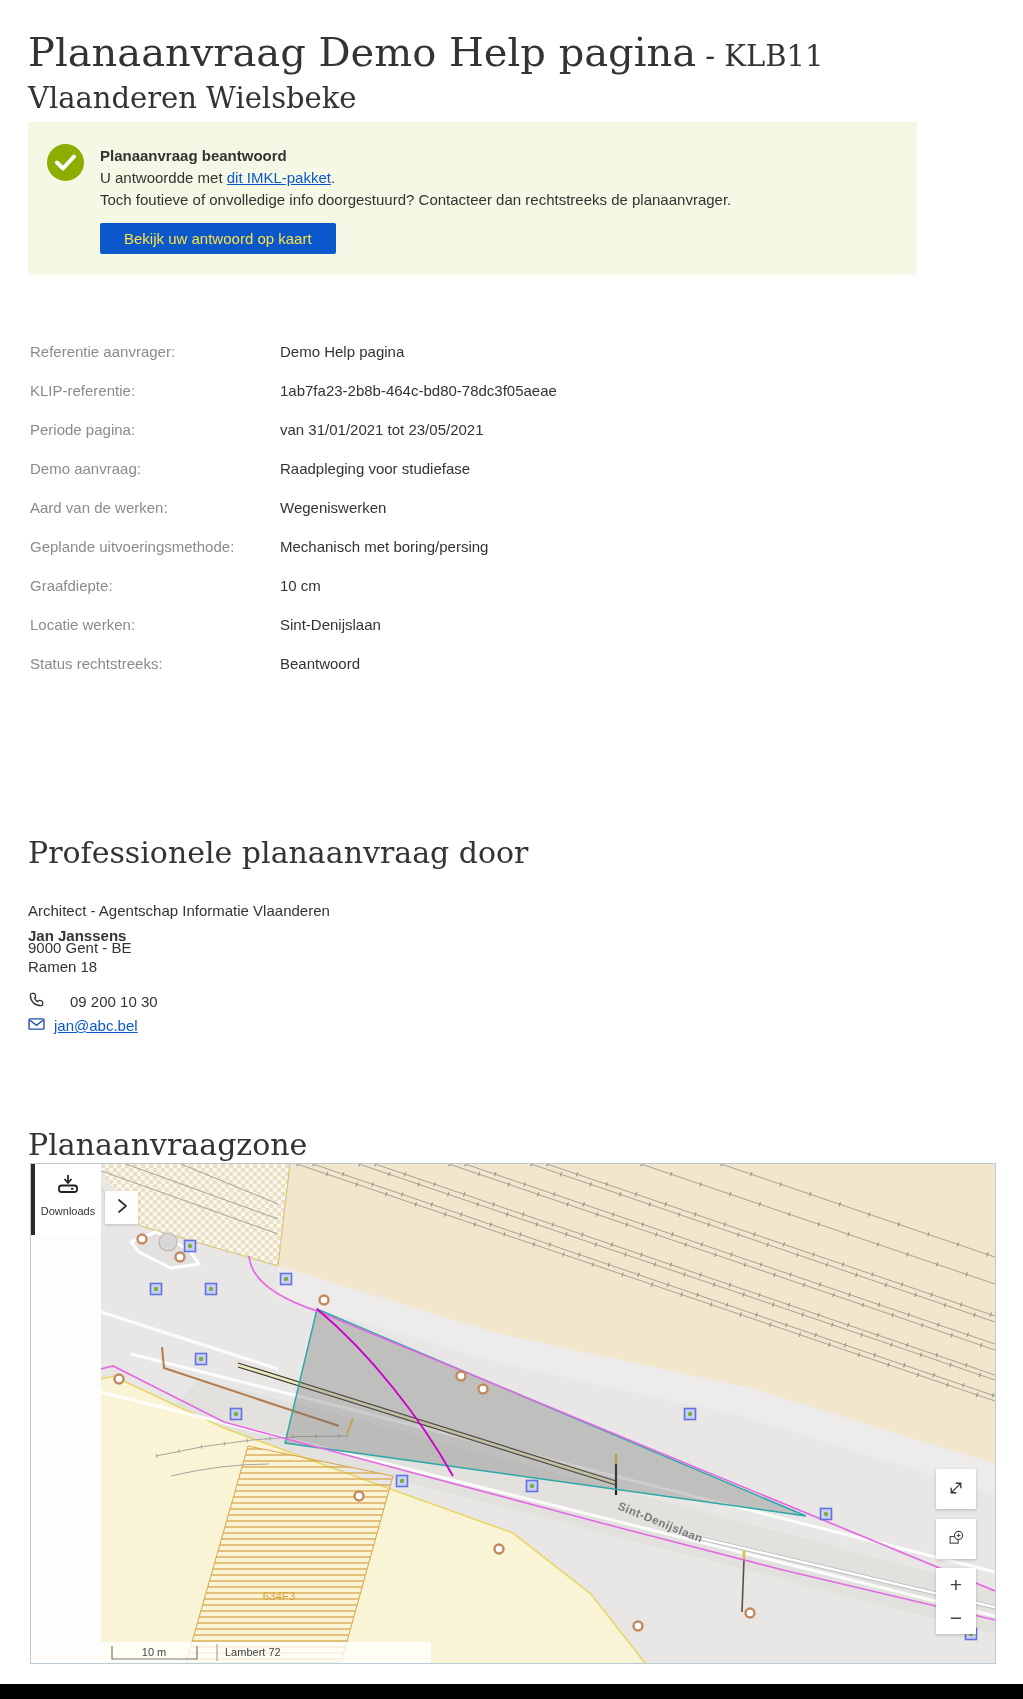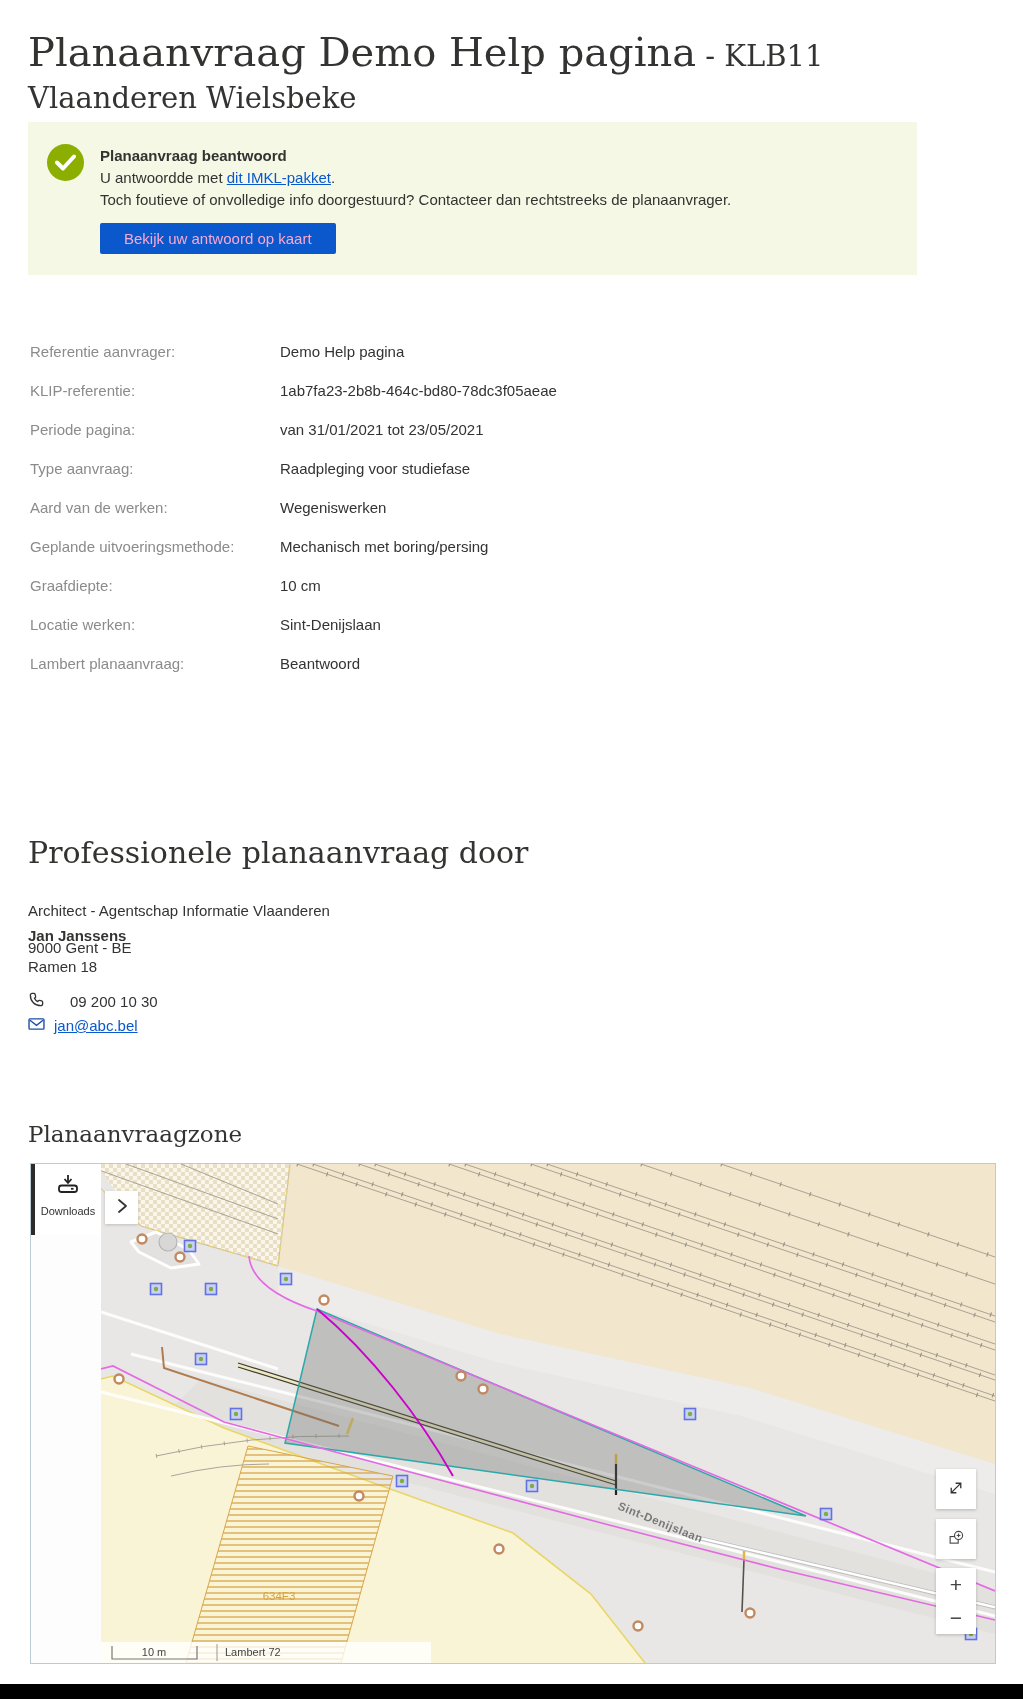--- a/index.html
+++ b/index.html
@@ -13,38 +13,38 @@
   .h1 .small{font-size:29px;}
 
   
   .banner{position:absolute;left:28px;top:122px;width:889px;height:153px;background:var(--banner-bg);box-sizing:border-box;}
   .banner .check{position:absolute;left:19px;top:22px;width:37px;height:37px;border-radius:50%;background:var(--green);}
   .banner .check svg{position:absolute;left:8px;top:10px;}
   .banner .b-title{position:absolute;left:72px;top:25px;font-weight:bold;}
   .banner .b-line1{position:absolute;left:72px;top:47px;}
   .banner .b-line2{position:absolute;left:72px;top:69px;}
   a.link{color:var(--blue);text-decoration:underline;cursor:pointer;}
-  .btn{position:absolute;left:72px;top:101px;height:31px;background:var(--blue);color:#f9a8d4;
+  .btn{position:absolute;left:72px;top:101px;height:31px;background:var(--blue);color:#fde047;
        border:none;font-family:"Liberation Sans",sans-serif;font-size:15px;padding:0 24px;border-radius:2px;cursor:pointer;}
 
   
   .details{position:absolute;left:30px;top:341px;width:880px;}
   .drow{display:flex;margin-bottom:17px;line-height:22px;}
   .dlabel{width:250px;color:#8b8b8b;flex:none;}
   .dvalue{color:#333332;}
 
   .h2a{position:absolute;left:28px;top:810px;font-size:30px;}
   .c-name{position:absolute;left:28px;top:879px;font-weight:bold;margin-top:48px;}
   .c-role{position:absolute;left:28px;top:902px;}
   .c-addr1{position:absolute;left:28px;top:958px;}
   .c-addr2{position:absolute;left:28px;top:939px;}
   .c-phone{position:absolute;left:28px;top:991px;display:flex;align-items:center;gap:25px;}
   .c-email{position:absolute;left:28px;top:1017px;display:flex;align-items:center;gap:9px;}
 
-  .h2b{position:absolute;left:28px;top:1102px;font-size:23px;}
+  .h2b{position:absolute;left:28px;top:1102px;font-size:30px;}
 
   
   .map{position:absolute;left:30px;top:1163px;width:964px;height:499px;border:1px solid #bccad4;background:#e8e7e5;}
   .map-left-col{position:absolute;left:0;top:0;width:70px;height:100%;background:#fdfdfd;z-index:5;}
   .dl-btn{position:absolute;left:0;top:0;width:70px;height:71px;background:#fff;border-left:4px solid #2b2b2b;
           box-sizing:border-box;z-index:6;cursor:pointer;text-align:center;}
   .dl-btn .dl-ic{margin-top:10px;}
   .dl-label{font-size:11px;color:#333;margin-top:8px;}
   .chev-btn{position:absolute;left:74px;top:27px;width:33px;height:33px;background:#fff;z-index:6;cursor:pointer;
             box-shadow:0 1px 3px rgba(0,0,0,.18);display:flex;align-items:center;justify-content:center;}
@@ -86,41 +86,41 @@
       </div>
     <div class="drow">
         <div class="dlabel">KLIP-referentie:</div>
         <div class="dvalue">1ab7fa23-2b8b-464c-bd80-78dc3f05aeae</div>
       </div>
     <div class="drow">
         <div class="dlabel">Periode pagina:</div>
         <div class="dvalue">van 31/01/2021 tot 23/05/2021</div>
       </div>
     <div class="drow">
-        <div class="dlabel">Type aanvraag:</div>
+        <div class="dlabel">Demo aanvraag:</div>
         <div class="dvalue">Raadpleging voor studiefase</div>
       </div>
     <div class="drow">
         <div class="dlabel">Aard van de werken:</div>
         <div class="dvalue">Wegeniswerken</div>
       </div>
     <div class="drow">
         <div class="dlabel">Geplande uitvoeringsmethode:</div>
         <div class="dvalue">Mechanisch met boring/persing</div>
       </div>
     <div class="drow">
         <div class="dlabel">Graafdiepte:</div>
         <div class="dvalue">10 cm</div>
       </div>
     <div class="drow">
         <div class="dlabel">Locatie werken:</div>
         <div class="dvalue">Sint-Denijslaan</div>
       </div>
     <div class="drow">
-        <div class="dlabel">Lambert planaanvraag:</div>
+        <div class="dlabel">Status rechtstreeks:</div>
         <div class="dvalue">Beantwoord</div>
       </div>
   </div>
 
   <h2 class="h2a serif">Professionele planaanvraag door</h2>
   <div class="c-name">Jan Janssens</div>
   <div class="c-role">Architect - Agentschap Informatie Vlaanderen</div>
   <div class="c-addr1">Ramen 18</div>
   <div class="c-addr2">9000 Gent - BE</div>
   <div class="c-phone">

